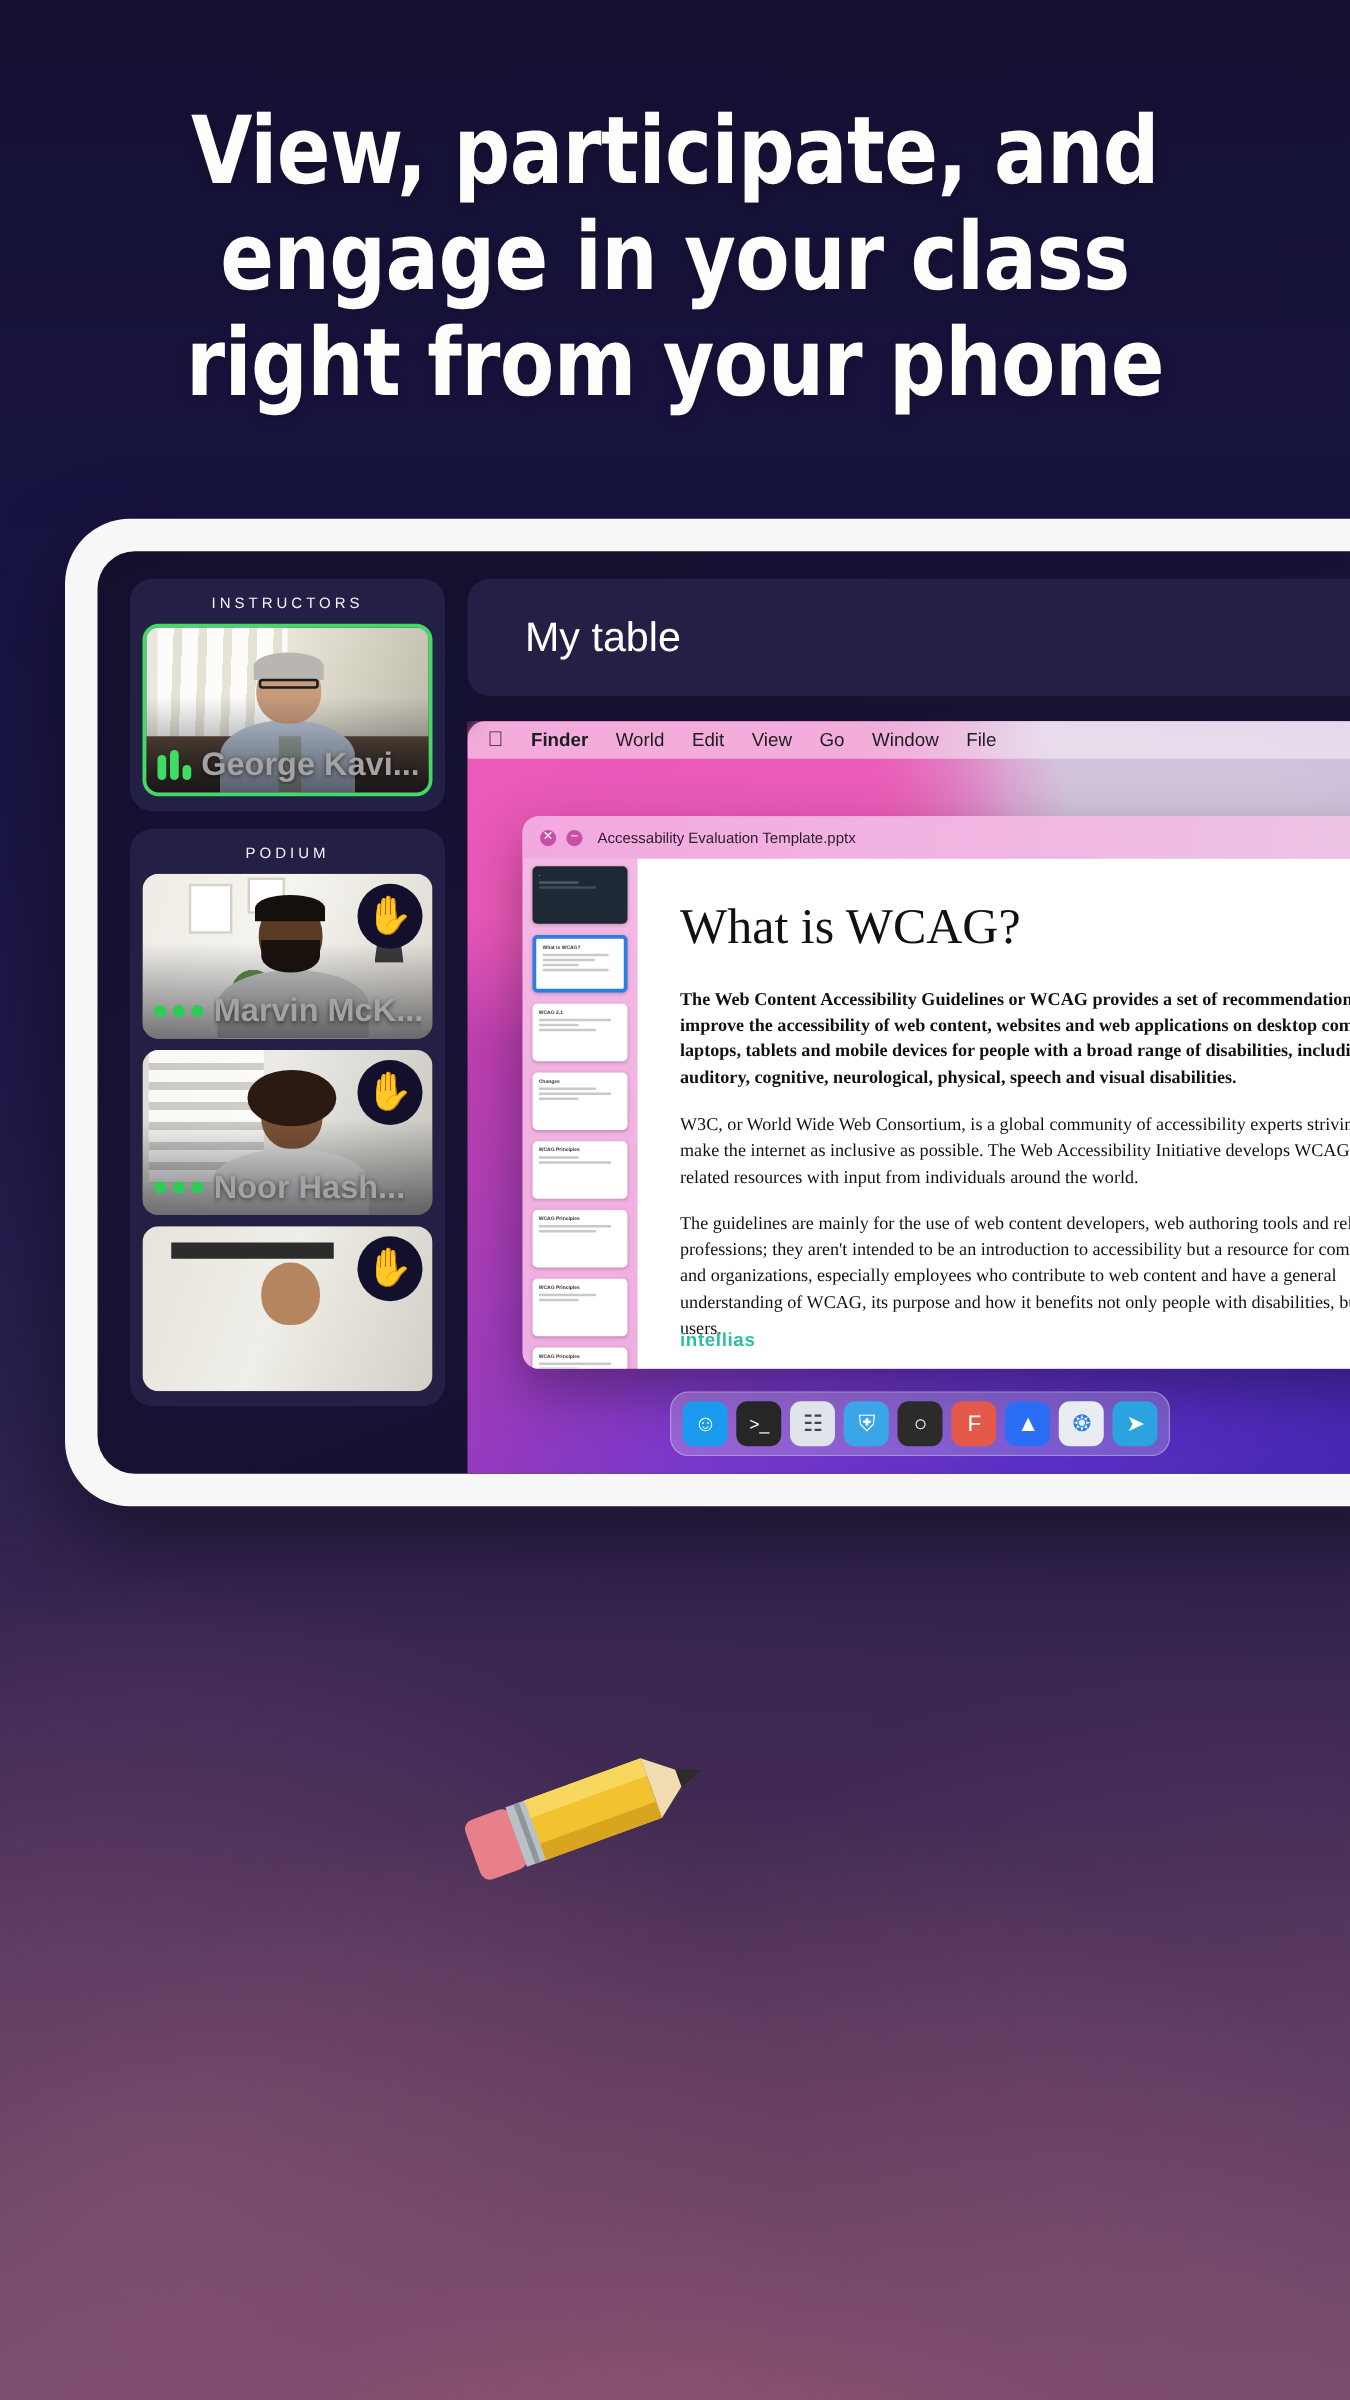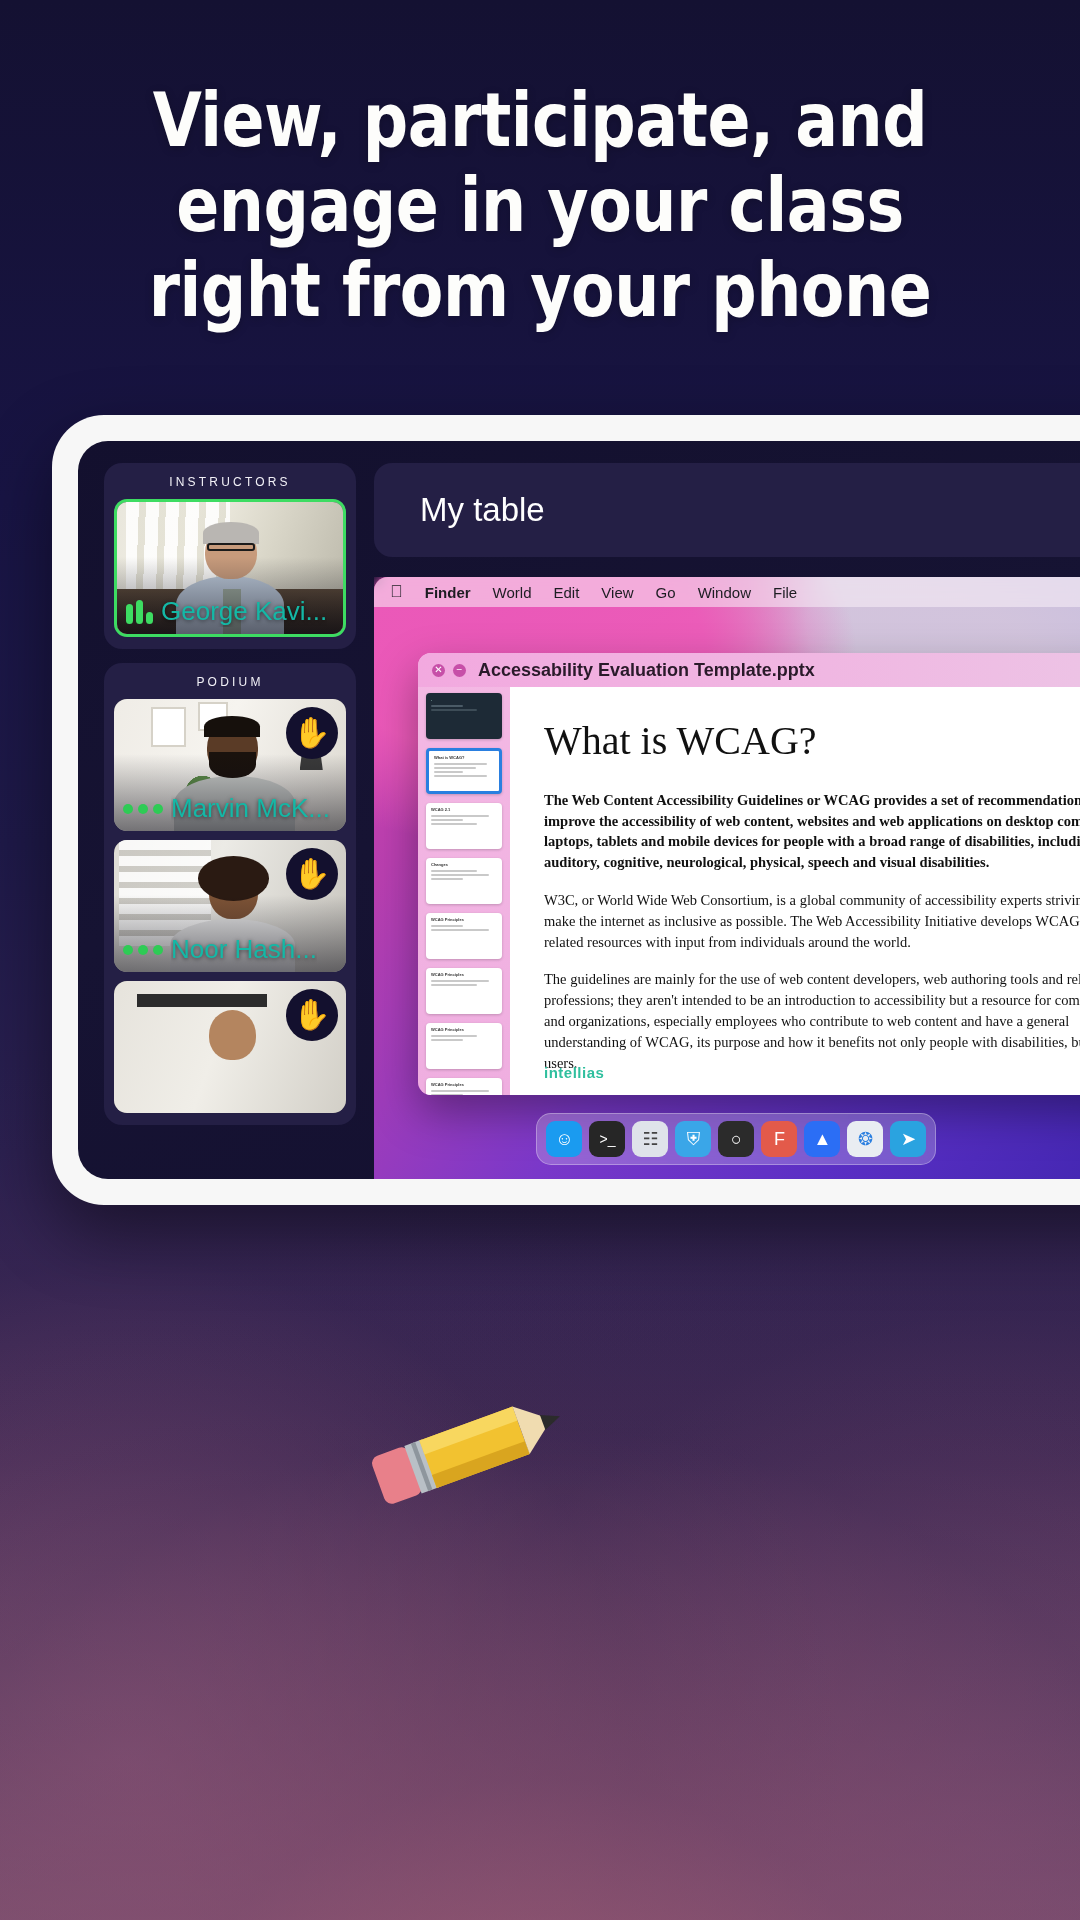--- a/index.html
+++ b/index.html
@@ -91,21 +91,21 @@
   .tile-img{ position:absolute; inset:0; }
   .tile-shade{
     position:absolute; left:0; right:0; bottom:0; height:58%;
     background:linear-gradient(180deg,rgba(10,10,20,0) 0%,rgba(10,10,20,.55) 100%);
   }
   .tile-foot{
     position:absolute; left:9px; right:9px; bottom:7px;
     display:flex; align-items:center; gap:8px;
   }
   .tile-name{
-    color:#14b8a6; font-size:26px; font-weight:400;
+    color:#a3a3a3; font-size:26px; font-weight:700;
     white-space:nowrap; overflow:hidden;
     text-shadow:0 1px 4px rgba(0,0,0,.6);
   }
   
   .bars{ display:flex; align-items:flex-end; gap:3px; height:24px; }
   .bars i{ display:block; width:7px; background:#3ddc62; border-radius:4px; }
   .bars i:nth-child(1){ height:20px; }
   .bars i:nth-child(2){ height:24px; }
   .bars i:nth-child(3){ height:12px; }
   
@@ -227,21 +227,21 @@
     box-shadow:0 18px 44px rgba(0,0,0,.35);
     overflow:hidden;
   }
   .ppt-bar{
     height:34px; display:flex; align-items:center; gap:8px;
     padding:0 14px;
     background:linear-gradient(90deg,#f2a9df,#f0b7e2 55%,#ecc6e6);
   }
   .ppt-bar .dotc{ width:13px; height:13px; border-radius:50%; background:#c74fa8;
      display:flex;align-items:center;justify-content:center;color:#fff;font-size:10px;line-height:1;}
-  .ppt-title{ font-size:18px; font-weight:700; color:#2a1a2a; margin-left:4px; }
+  .ppt-title{ font-size:12px; font-weight:400; color:#2a1a2a; margin-left:4px; }
   .ppt-body{ display:flex; height:calc(100% - 34px); }
   .thumbs{ width:92px; flex:0 0 92px; padding:6px 8px; overflow:hidden; }
   .thumb{ height:46px; background:#fff; border-radius:4px; margin-bottom:9px;
      box-shadow:0 1px 3px rgba(0,0,0,.2); padding:4px 5px; font-size:3px; color:#555; overflow:hidden; }
   .thumb.dark{ background:#1d2a36; }
   .thumb.cur{ border:3px solid #2a7fe0; }
   .thumb .tl{ height:2px; background:#c9c9c9; margin-bottom:2px; border-radius:1px; }
   .thumb .tl.w1{ width:70%; } .thumb .tl.w2{ width:48%; } .thumb .tl.w3{ width:88%; }
   .thumb .th{ font-size:4px; font-weight:700; color:#333; margin-bottom:3px; }
   .slide{

